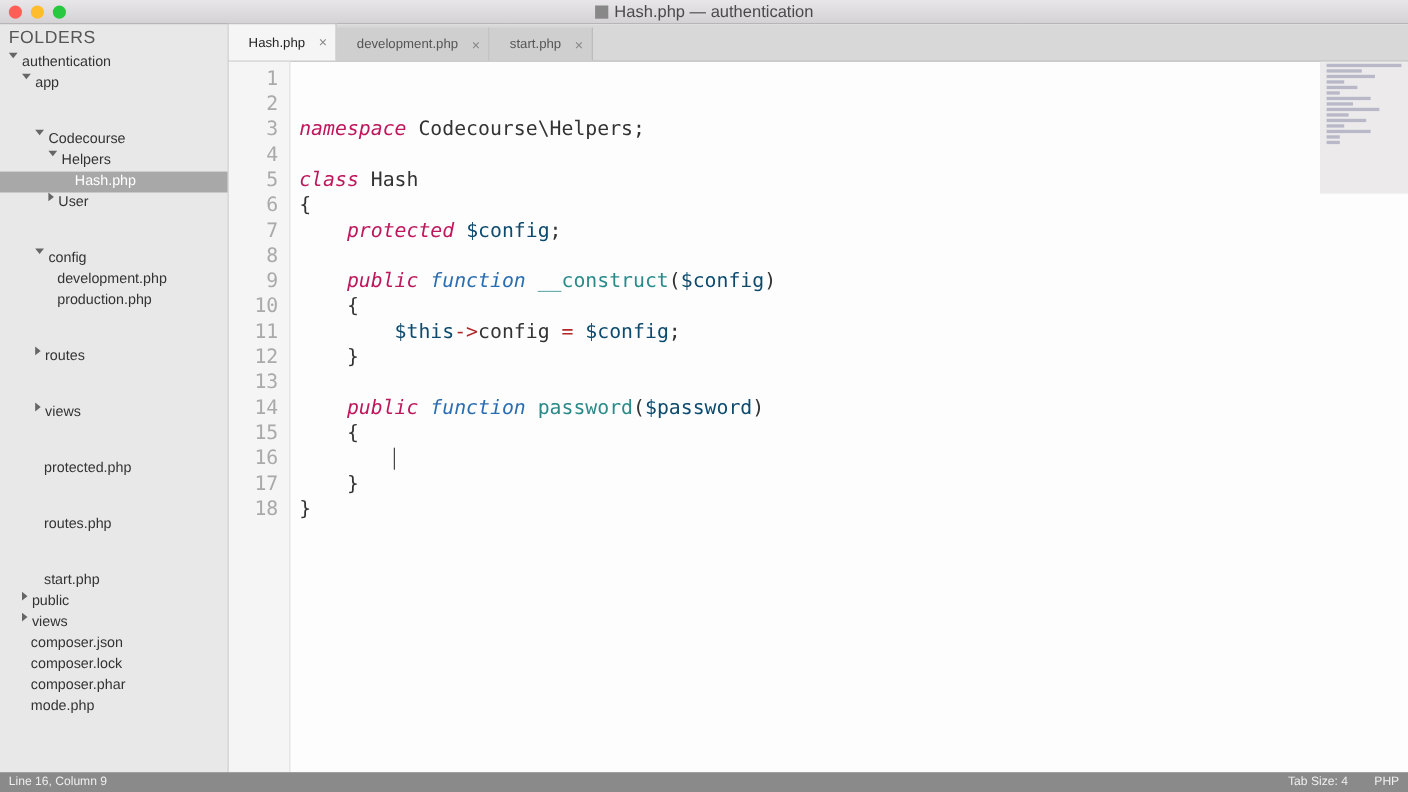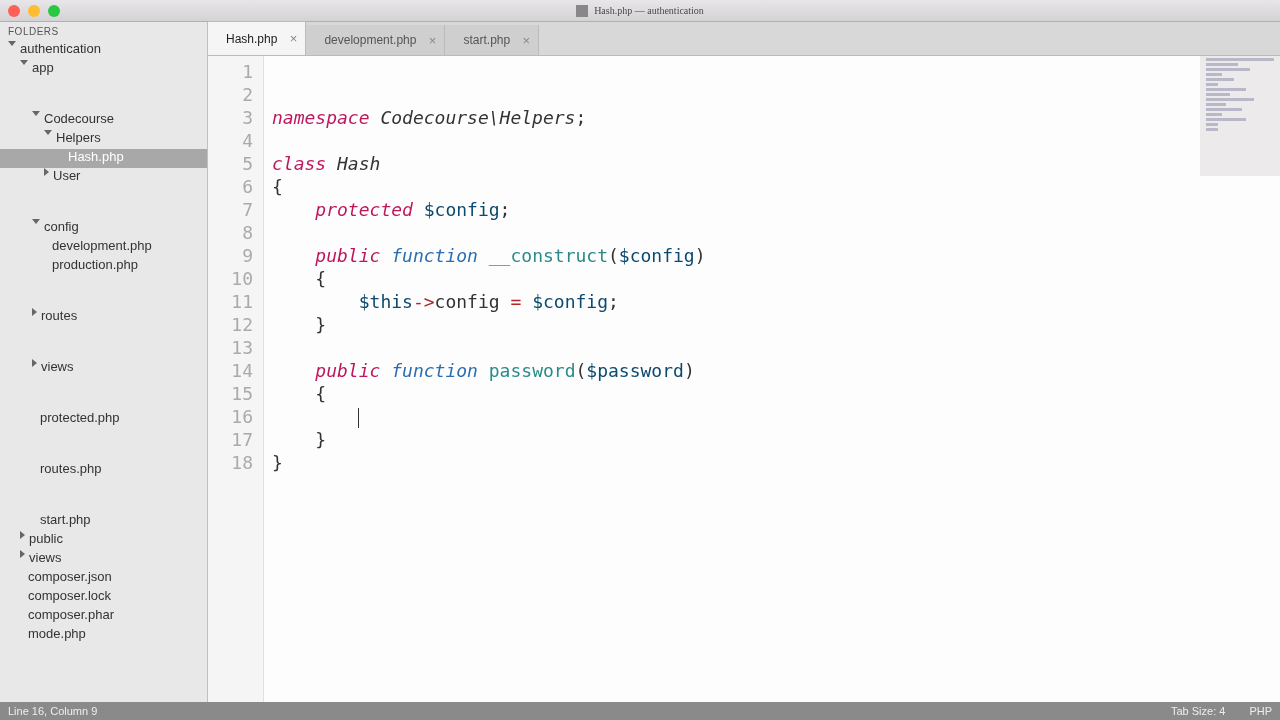--- a/index.html
+++ b/index.html
@@ -11,30 +11,30 @@
 .titlebar {
   height: 22px; background: linear-gradient(#e8e6e8,#d4d2d4);
   display: flex; align-items: center; padding: 0 8px;
   border-bottom: 1px solid #b0b0b0; position: relative;
 }
 .traffic { display: flex; gap: 8px; }
 .dot { width: 12px; height: 12px; border-radius: 50%; }
 .dot.red{background:#ff5f57;} .dot.yel{background:#ffbd2e;} .dot.grn{background:#28c840;}
 .titlecenter {
   position: absolute; left: 0; right: 0; text-align: right;
-  font-size: 10px; color: #4a4a4a; display:flex; justify-content:center; align-items:center; gap:6px;font-family:Liberation Serif, serif;
+  font-size: 15px; color: #4a4a4a; display:flex; justify-content:center; align-items:center; gap:6px;
 }
 .ticon{width:12px;height:12px;background:#888;display:inline-block;}
 .main { display: flex; height: 680px; }
 .sidebar {
   width: 208px; background: #e8e8e8; border-right: 1px solid #c0c0c0;
   font-size: 13px; color: #333; overflow:hidden;
 }
 .folders-hdr {
-  padding: 4px 8px; font-size: 10px; letter-spacing: .5px; color:#555;
+  padding: 4px 8px; font-size: 16px; letter-spacing: .5px; color:#555;
 }
 .tree { }
 .tree-item {
   display:flex; align-items:flex-start; height:19px; padding-left:4px; cursor:default;
 }
 .tree-item.sel { background:#a8a8a8; color:#fff; }
 .arrow {
   width:0;height:0;margin-right:4px;display:inline-block;
 }
 .arrow.down{border-left:4px solid transparent;border-right:4px solid transparent;border-top:5px solid #666;}
@@ -59,21 +59,21 @@
 .tab .close{ position:absolute; right:8px; font-size:13px; color:#888;}
 .code-wrap { flex:1; display:flex; font-family: "Menlo","Consolas",monospace; font-size:18px; line-height:23px;}
 .gutter { width:56px; text-align:right; padding:4px 10px 0 0; color:#aaa; background:#f5f5f5; border-right:1px solid #e0e0e0; user-select:none;}
 .gutter div{height:23px;}
 .code { flex:1; padding:4px 0 0 8px; white-space:pre; color:#333; position:relative;}
 .code .line{height:23px;}
 .kw{color:#be185d;font-style:italic;}
 .kw2{color:#2a6db0;font-style:italic;}
 .fn{color:#2a8a8a;}
 .var{color:#0c4a6e;}
-.cls{color:#333;font-style:italic;margin-top:23px;}
+.cls{color:#333;margin-top:23px;}
 .punc{color:#333;}
 .op{color:#b02828;}
 .cursor{display:inline-block;width:1px;height:20px;background:#333;vertical-align:middle;margin-left:-1px;animation:blink 1s steps(1) infinite;}
 @keyframes blink{50%{opacity:0;}}
 .minimap{position:absolute;top:34px;right:0;width:80px;height:120px;background:#eceaea;}
 .minimap .ml{height:3px;margin:2px 6px;background:#b8b8c8;}
 .status {
   position:absolute; bottom:0; left:0; right:0; height:18px;
   background:#8a8a8a; color:#eee; font-size:11px; display:flex; align-items:center;
   padding:0 8px; justify-content:space-between;

